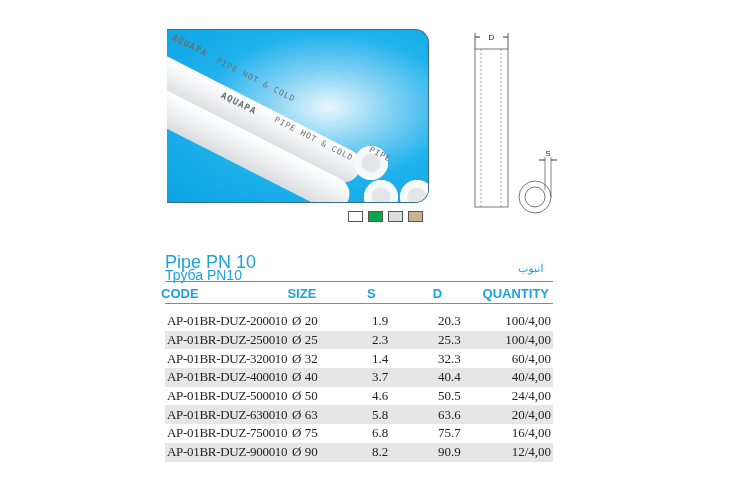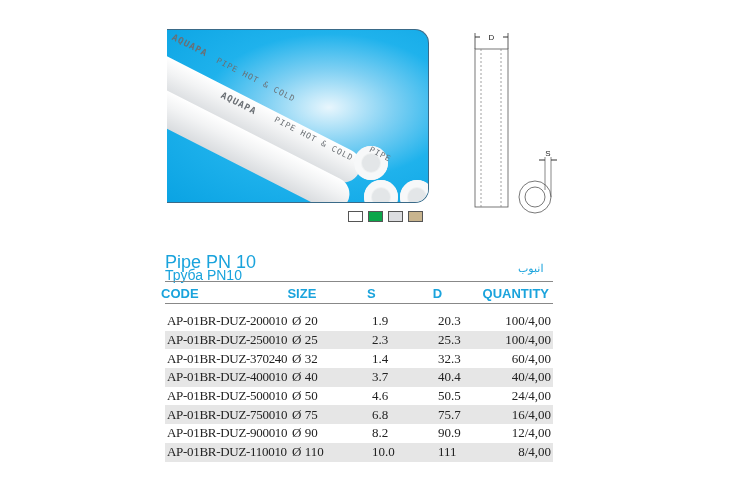--- a/index.html
+++ b/index.html
@@ -92,55 +92,55 @@
         <td class="c5">100/4,00</td>
       </tr>
     <tr>
         <td class="c1">AP-01BR-DUZ-250010</td>
         <td class="c2">Ø 25</td>
         <td class="c3">2.3</td>
         <td class="c4">25.3</td>
         <td class="c5">100/4,00</td>
       </tr>
     <tr>
-        <td class="c1">AP-01BR-DUZ-370240</td>
+        <td class="c1">AP-01BR-DUZ-320010</td>
         <td class="c2">Ø 32</td>
         <td class="c3">1.4</td>
         <td class="c4">32.3</td>
         <td class="c5">60/4,00</td>
       </tr>
     <tr>
         <td class="c1">AP-01BR-DUZ-400010</td>
         <td class="c2">Ø 40</td>
         <td class="c3">3.7</td>
         <td class="c4">40.4</td>
         <td class="c5">40/4,00</td>
       </tr>
     <tr>
         <td class="c1">AP-01BR-DUZ-500010</td>
         <td class="c2">Ø 50</td>
         <td class="c3">4.6</td>
         <td class="c4">50.5</td>
         <td class="c5">24/4,00</td>
       </tr>
     <tr>
+        <td class="c1">AP-01BR-DUZ-630010</td>
+        <td class="c2">Ø 63</td>
+        <td class="c3">5.8</td>
+        <td class="c4">63.6</td>
+        <td class="c5">20/4,00</td>
+      </tr>
+    <tr>
         <td class="c1">AP-01BR-DUZ-750010</td>
         <td class="c2">Ø 75</td>
         <td class="c3">6.8</td>
         <td class="c4">75.7</td>
         <td class="c5">16/4,00</td>
       </tr>
     <tr>
         <td class="c1">AP-01BR-DUZ-900010</td>
         <td class="c2">Ø 90</td>
         <td class="c3">8.2</td>
         <td class="c4">90.9</td>
         <td class="c5">12/4,00</td>
       </tr>
-    <tr>
-        <td class="c1">AP-01BR-DUZ-110010</td>
-        <td class="c2">Ø 110</td>
-        <td class="c3">10.0</td>
-        <td class="c4">111</td>
-        <td class="c5">8/4,00</td>
-      </tr>
   </tbody>
 </table>
 
 </body></html>

